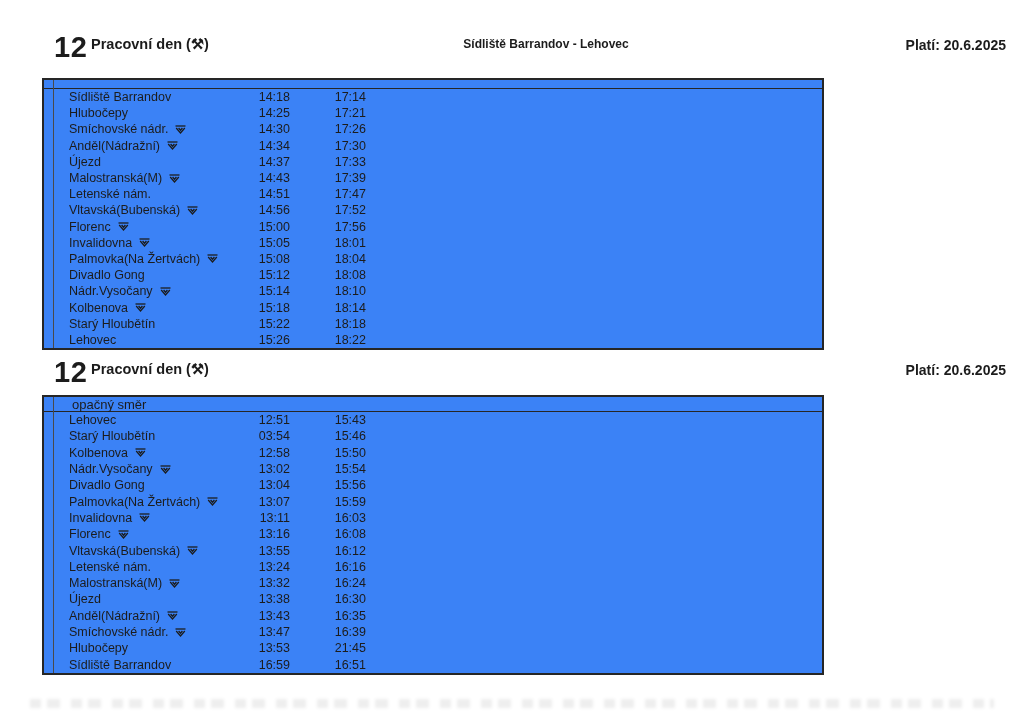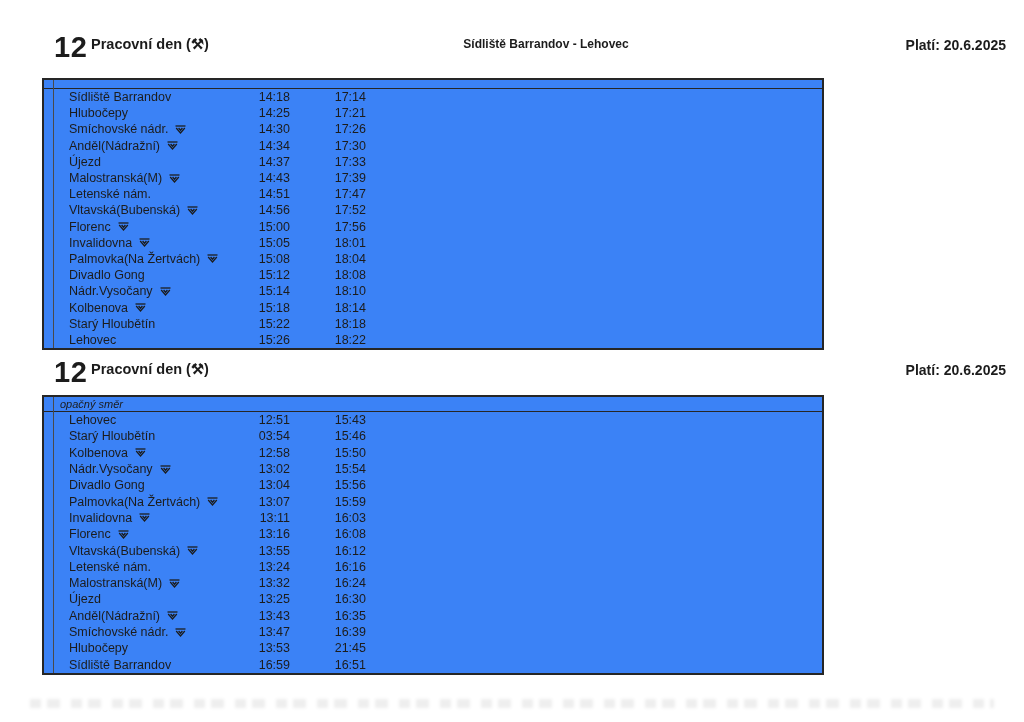--- a/index.html
+++ b/index.html
@@ -30,22 +30,22 @@
   .tt {
     position:absolute; left:42px; width:782px;
     border:2px solid #262626; background:#3b82f6; box-sizing:border-box;
   }
   .tt .gutter-line {
     position:absolute; left:9px; top:0; bottom:0; width:0;
     border-right:1px solid #4a4a4a;
   }
   .tt-note {
     border-bottom:1.5px solid #262626;
-    padding-left:16px; display:flex; align-items:center;
-    font-style:italic; font-size:11px; box-sizing:border-box;
+    padding-left:28px; display:flex; align-items:center;
+    font-size:13px; box-sizing:border-box;
   }
   .tt1 .tt-note { height:9px; }
   .tt2 .tt-note { height:15px; }
   .tt-row {
     position:relative; display:flex; align-items:center;
     padding-left:25px; font-size:12.5px;
   }
   .tt1 .tt-row { height:16.2px; }
   .tt2 .tt-row { height:16.3px; }
   .rname { white-space:nowrap; }
@@ -330,21 +330,21 @@
             <path d="M0.5 1 H10.5"></path>
             <path d="M1.2 3 L5.5 8 L9.8 3"></path>
             <path d="M3.6 3 L5.5 5.2 L7.4 3"></path>
           </svg>
         </span>
         <span class="t1">13:32</span>
         <span class="t2">16:24</span>
       </div>
       <div class="tt-row">
         <span class="rname">Újezd</span>
-        <span class="t1">13:25</span>
+        <span class="t1">13:38</span>
         <span class="t2">16:30</span>
       </div>
       <div class="tt-row">
         <span class="rname">Anděl(Nádražní)</span>
         <span class="micon">
           <svg width="11" height="9" viewBox="0 0 11 9" fill="none" stroke="#1c1c1c" stroke-width="1.3">
             <path d="M0.5 1 H10.5"></path>
             <path d="M1.2 3 L5.5 8 L9.8 3"></path>
             <path d="M3.6 3 L5.5 5.2 L7.4 3"></path>
           </svg>

